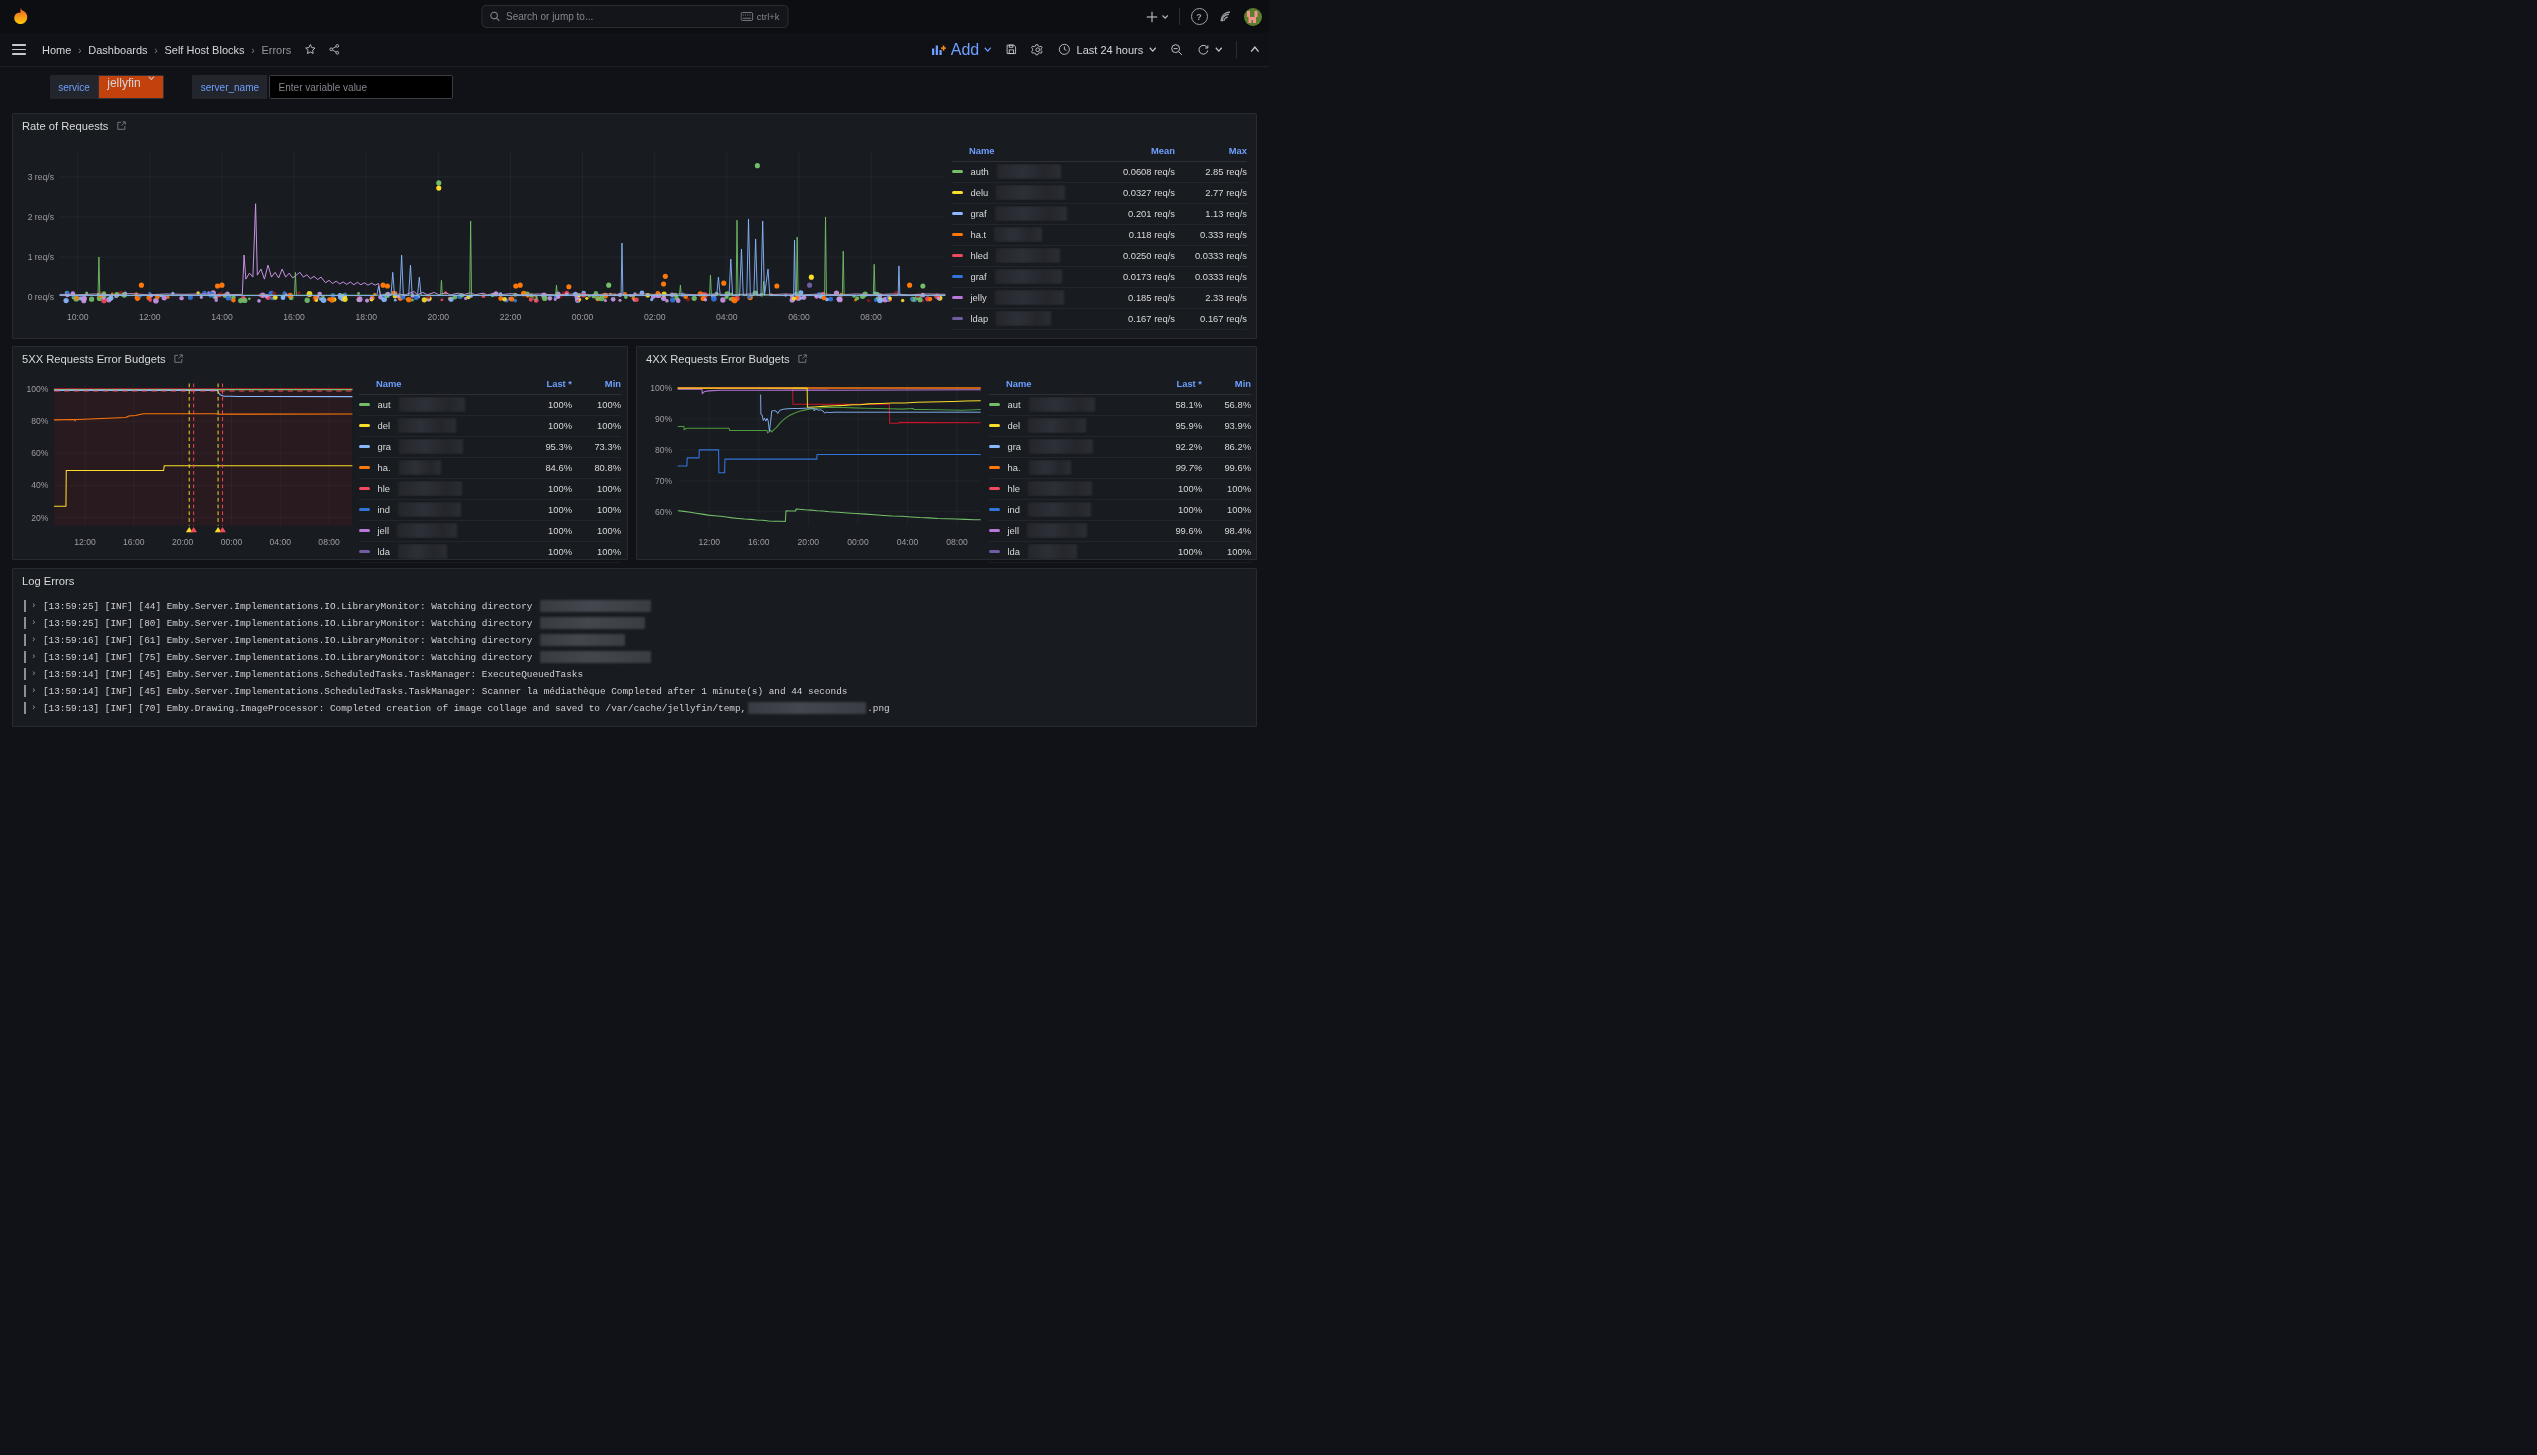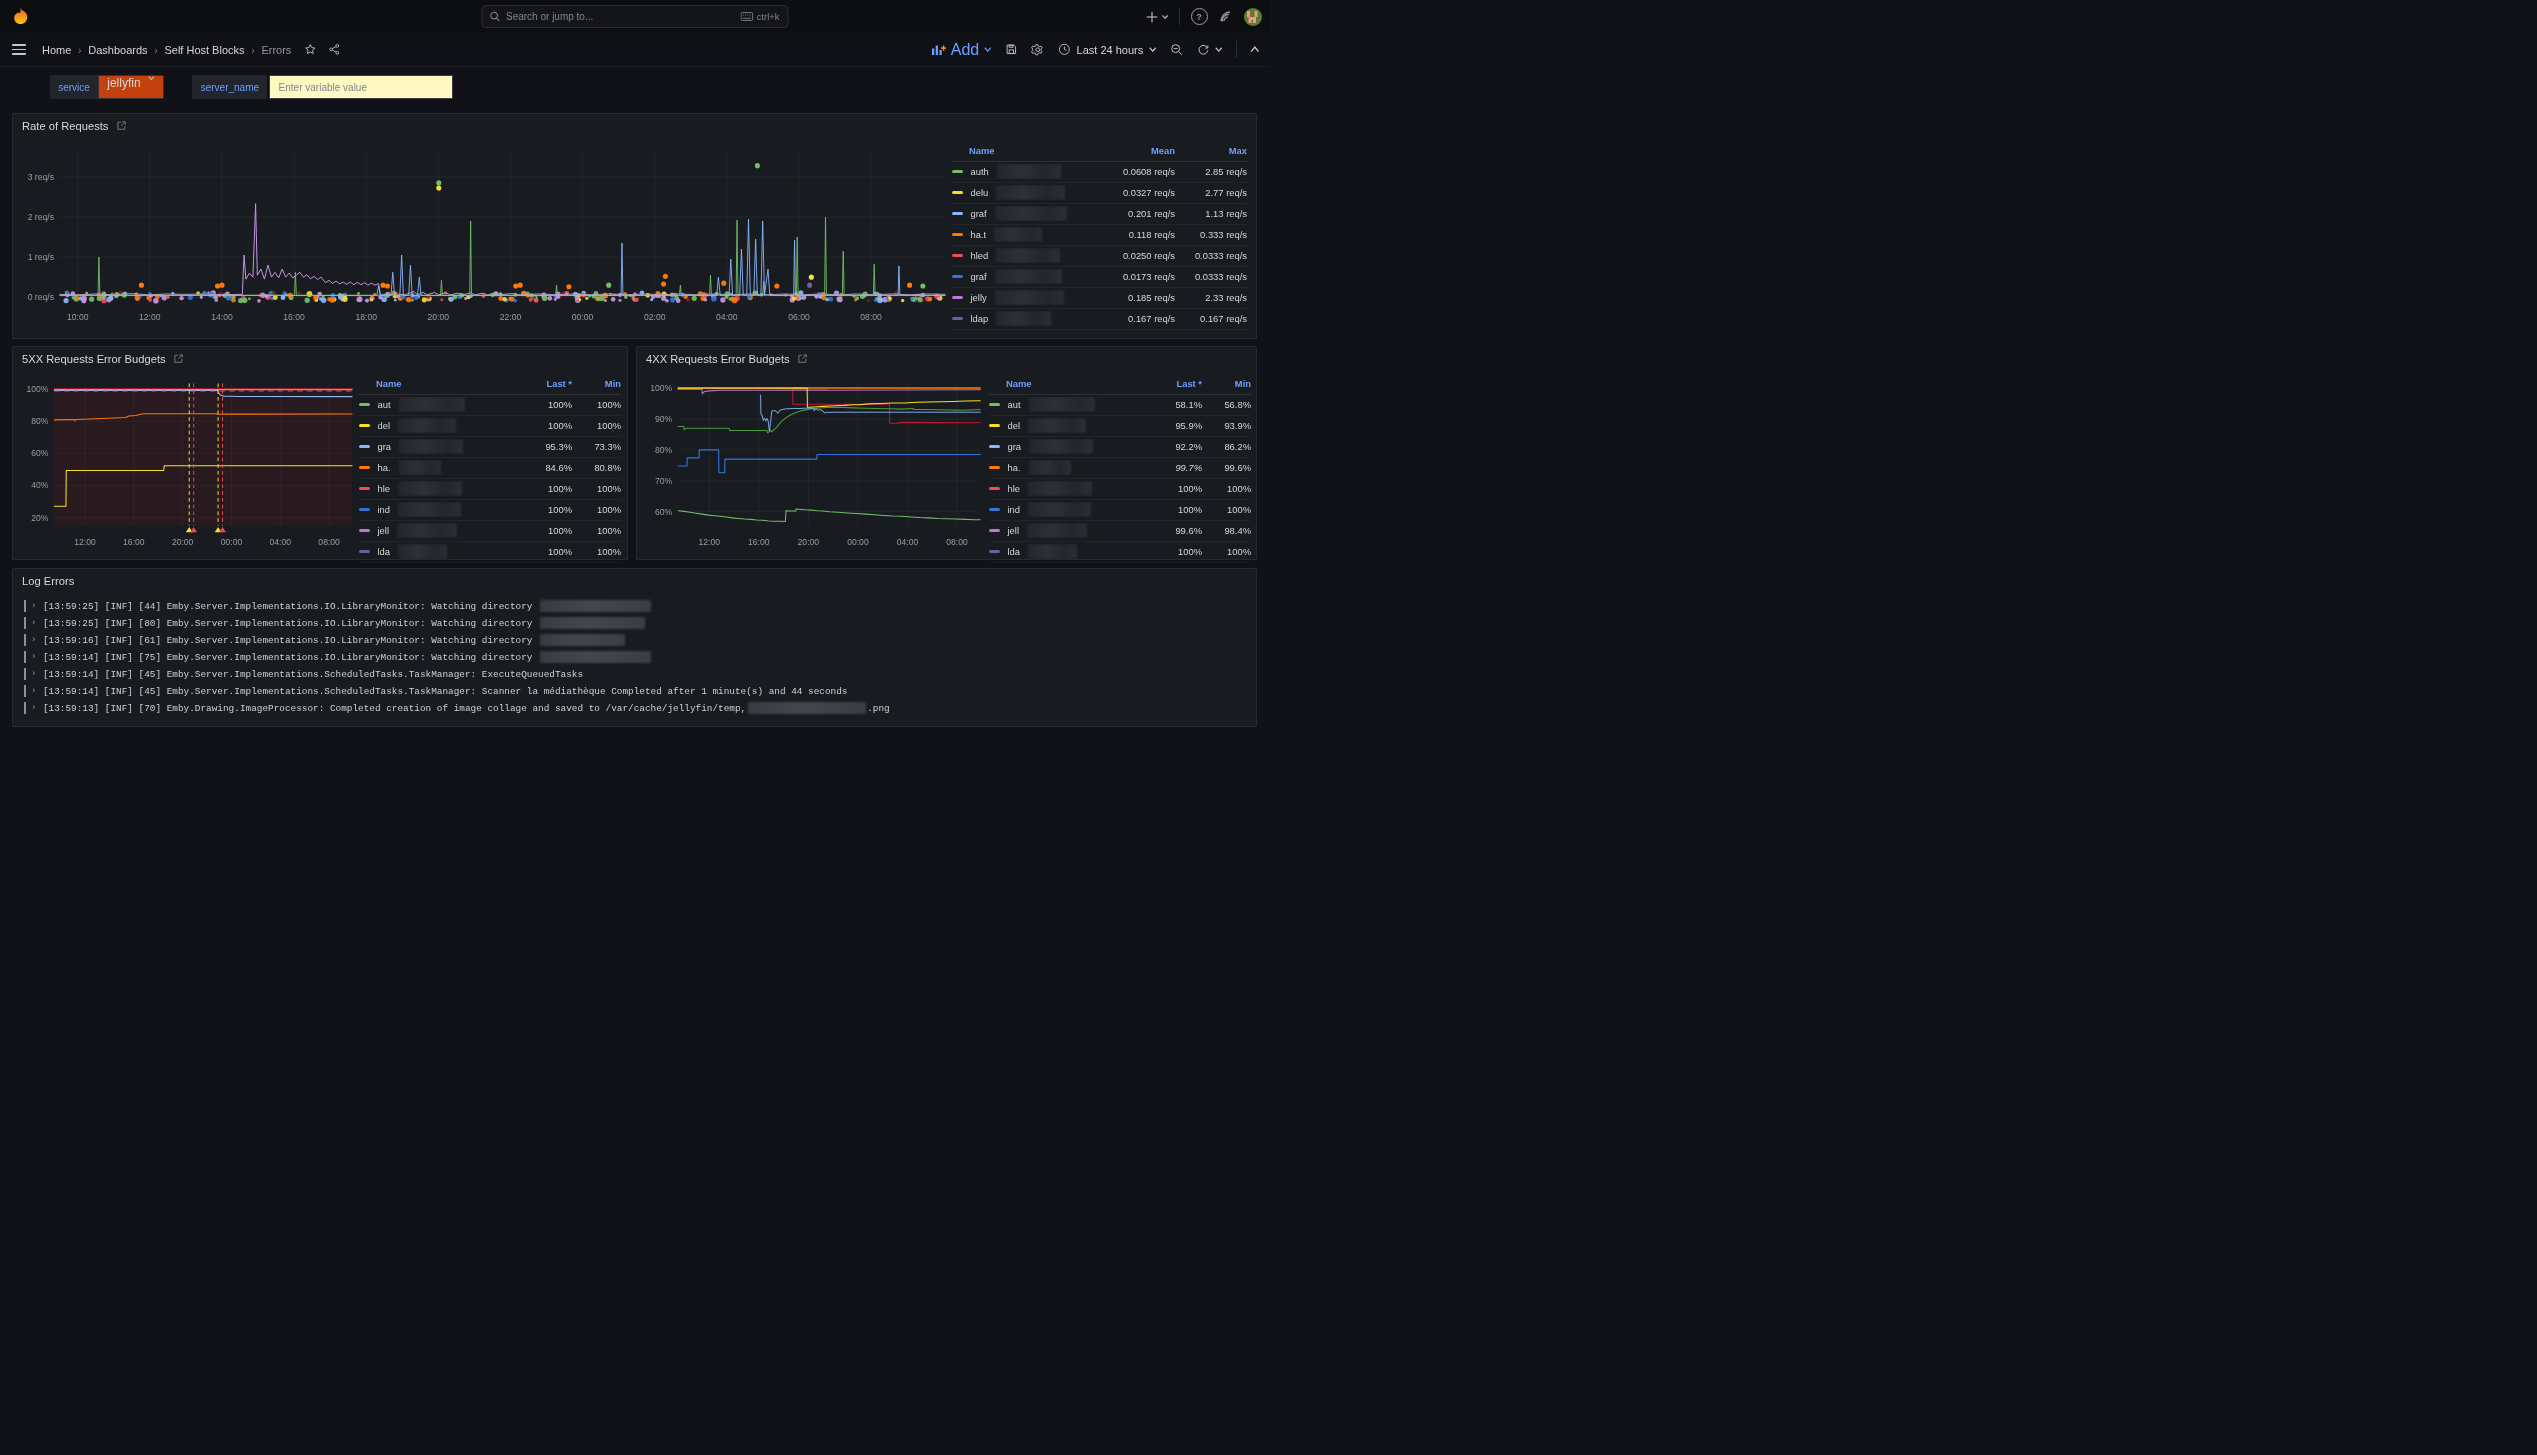--- a/index.html
+++ b/index.html
@@ -28,21 +28,21 @@
   .crumb-sep::after{content:"›";}
   .tb-right{position:absolute;right:9px;display:flex;align-items:center;gap:13.5px;color:#c7c8cd;}
   .addbtn{display:flex;align-items:center;gap:4.5px;color:#6e9fff;font-size:16px;cursor:pointer;}
   .trange{display:flex;align-items:center;gap:6px;font-size:11px;color:#d5d6db;cursor:pointer;}
   .icnbtn{display:flex;align-items:center;cursor:pointer;}
   
   .vars{position:absolute;left:12px;top:75px;display:flex;align-items:center;gap:4.5px;margin-left:38px;}
   .vargrp{display:flex;align-items:stretch;height:24px;}
   .var-label{background:#22252b;color:#6e9fff;font-size:10px;display:flex;align-items:center;padding:0 8.2px;border-radius:1.5px 0 0 1.5px;}
   .var-value{border:0.7px solid #2f3137;background:#c2410c;color:#d5d6db;font-size:12px;display:flex;gap:7.5px;padding:0 8.2px;border-radius:0 1.5px 1.5px 0;cursor:pointer;}
-  .var-input{border:0.7px solid #3a3c42;background:#fef9c3;color:#84858d;font-size:10px;display:flex;align-items:center;padding:0 8.2px;width:165px;border-radius:1.5px;margin-left:2.2px;}
+  .var-input{border:0.7px solid #3a3c42;background:#000000;color:#84858d;font-size:10px;display:flex;align-items:center;padding:0 8.2px;width:165px;border-radius:1.5px;margin-left:2.2px;}
   .gap26{width:19.5px;}
   
   .panel{position:absolute;background:#181b1f;border:0.7px solid rgba(204,204,220,0.09);border-radius:1.5px;box-sizing:border-box;}
   .ptitle{height:24px;display:flex;align-items:center;padding:0 9px;font-size:11.2px;font-weight:500;color:#d8d9da;gap:7.5px;}
   .extlink{opacity:0.75;cursor:pointer;display:flex;}
   
   .legend{position:absolute;font-size:9.4px;}
   .lg-head{display:flex;align-items:center;height:19.5px;color:#6e9fff;font-weight:bold;border-bottom:0.7px solid rgba(204,204,220,0.12);}
   .lg-row{display:flex;align-items:center;height:20px;border-bottom:0.7px solid rgba(204,204,220,0.06);color:#d8d9da;cursor:pointer;}
   .lg-name{flex:1;display:flex;align-items:center;gap:8px;overflow:hidden;white-space:nowrap;}

